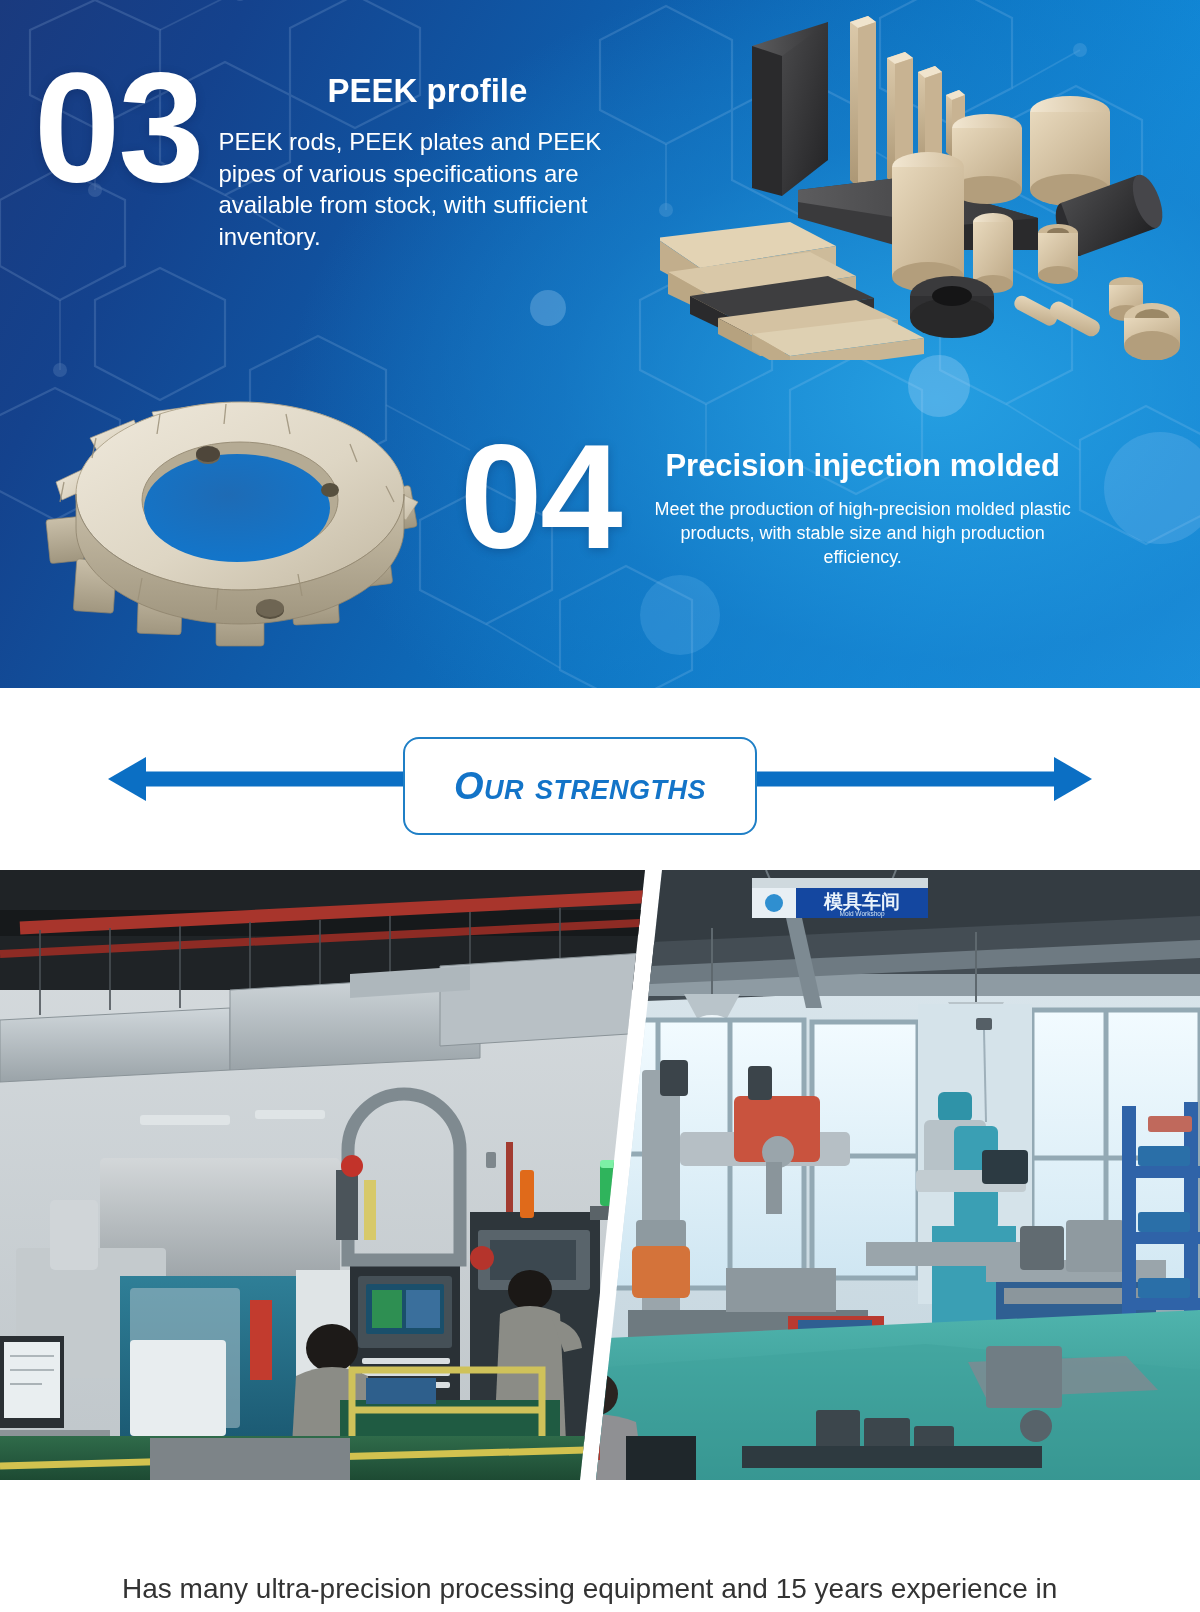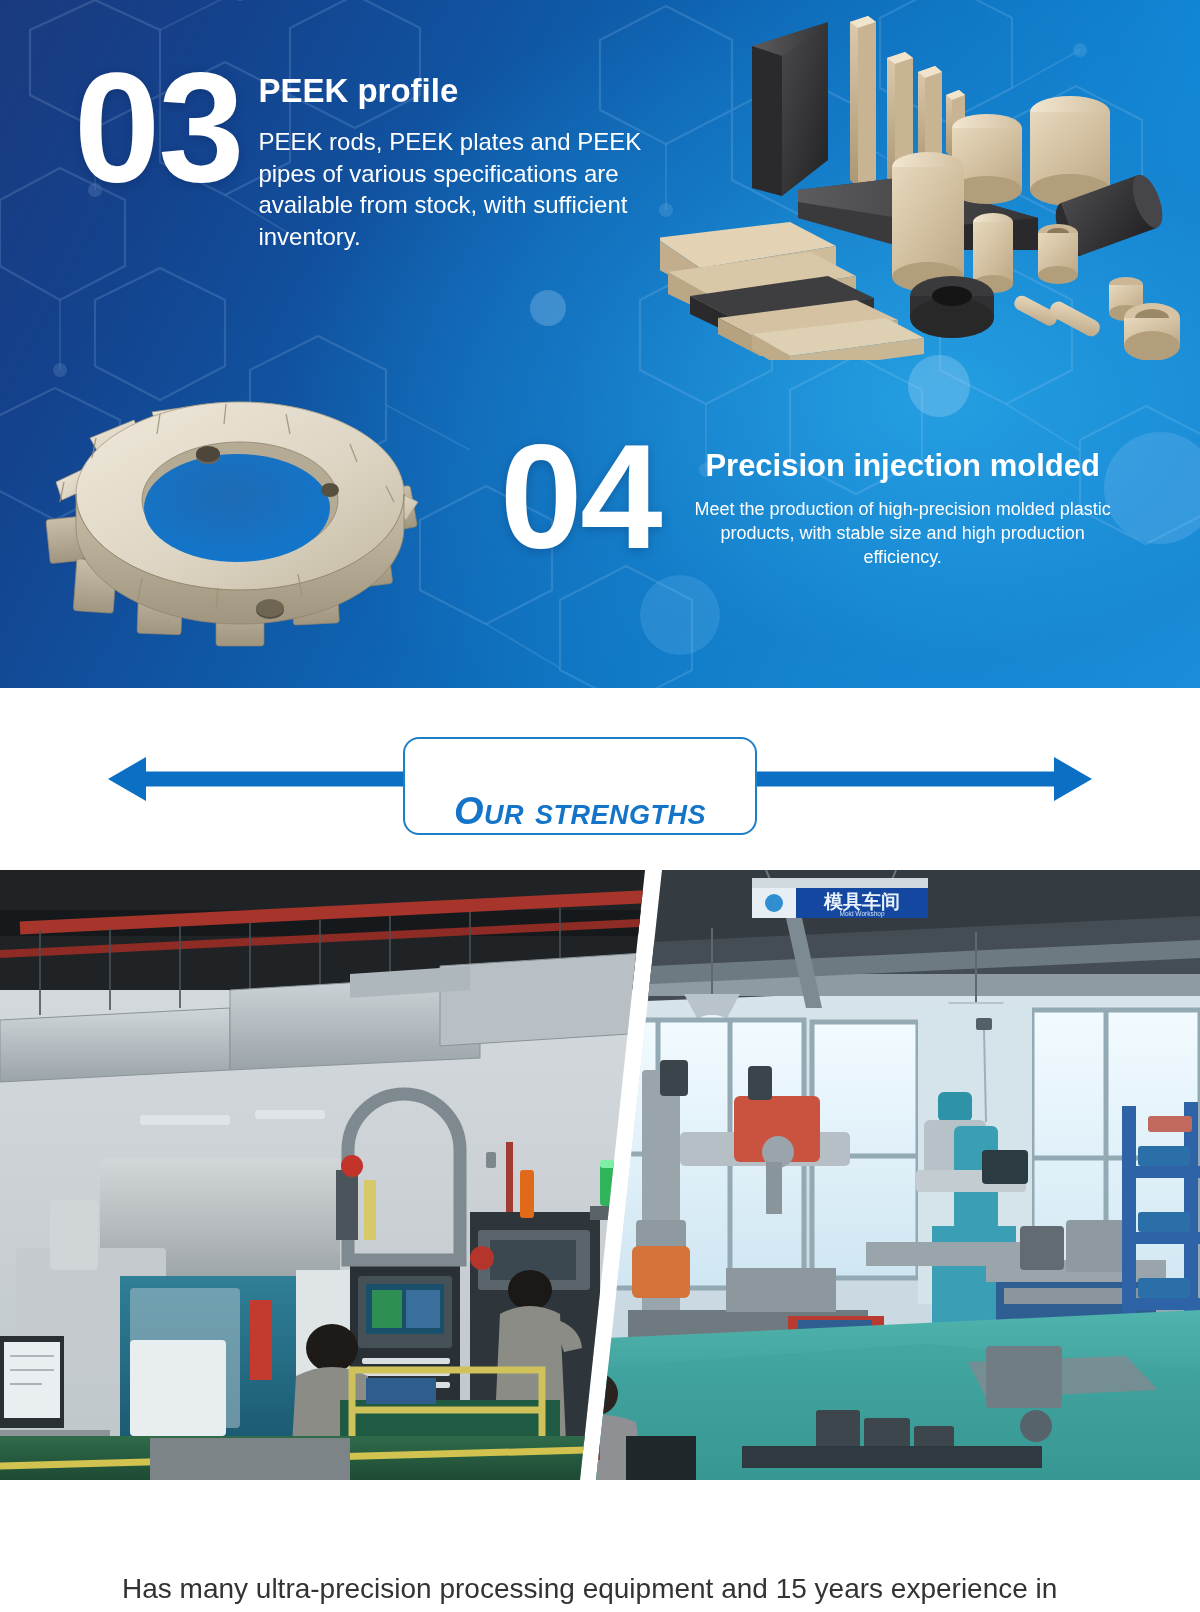--- a/index.html
+++ b/index.html
@@ -20,29 +20,29 @@
     overflow:hidden;
   }
   .hex-layer { position:absolute; inset:0; opacity:.30; }
   .hex-layer svg { width:100%; height:100%; display:block; }
   .glow-dot { position:absolute; border-radius:50%; pointer-events:none; }
 
   
   .blk { position:absolute; display:flex; align-items:flex-start; }
   .bignum {
     color:#ffffff; font-weight:bold; line-height:.88;
-    letter-spacing:-2px; text-shadow:0 2px 10px rgba(0,20,60,.25);margin-left:40px;
+    letter-spacing:-2px; text-shadow:0 2px 10px rgba(0,20,60,.25);
   }
   .txtcol { display:flex; flex-direction:column; }
   .blk-title { color:#ffffff; font-weight:bold; }
   .blk-body { color:#ffffff; }
 
   #block03 { left:34px; top:58px; width:640px; }
   #block03 .bignum { font-size:155px; margin-right:16px; margin-top:2px; }
-  #block03 .txtcol { padding-top:14px; }
+  #block03 .txtcol { padding-top:14px;align-items:center; }
   #block03 .blk-title { font-size:33px; margin-bottom:16px; }
   #block03 .blk-body { font-size:24px; line-height:1.32; max-width:418px; }
 
   #block04 { left:460px; top:428px; width:720px;text-align:center; }
   #block04 .bignum { font-size:148px; margin-right:22px; margin-top:4px; }
   #block04 .txtcol { padding-top:20px; }
   #block04 .blk-title { font-size:31px; margin-bottom:14px; white-space:nowrap; }
   #block04 .blk-body { font-size:18px; line-height:1.33; max-width:440px; }
 
   
@@ -62,21 +62,21 @@
     height:15px; background:#0b6fc4;
   }
   .arrow-line.left  { left:145px; width:435px; }
   .arrow-line.right { right:145px; width:435px; }
   .arrow-head { position:absolute; top:50%; transform:translateY(-50%); width:0; height:0; }
   .arrow-head.left  { left:108px;  border-top:22px solid transparent; border-bottom:22px solid transparent; border-right:38px solid #0b6fc4; }
   .arrow-head.right { right:108px; border-top:22px solid transparent; border-bottom:22px solid transparent; border-left:38px solid #0b6fc4; }
   .strengths-box {
     position:absolute; left:403px; top:737px; width:354px; height:98px;
     border:2px solid #1f7fc6; border-radius:16px; background:#fff;
-    display:flex; align-items:flex-end; justify-content:center; z-index:3;
+    display:flex; align-items:center; justify-content:center; z-index:3;
   }
   .strengths-label {
     color:#1374c8; font-style:italic; font-weight:bold;
     font-size:38px; font-variant:small-caps; letter-spacing:.5px;
     white-space:nowrap;
   }
 
   
   .photos { position:absolute; left:0; top:870px; width:1200px; height:610px; overflow:hidden; background:#fff; }
   .photo { position:absolute; top:0; height:610px; overflow:hidden; }

